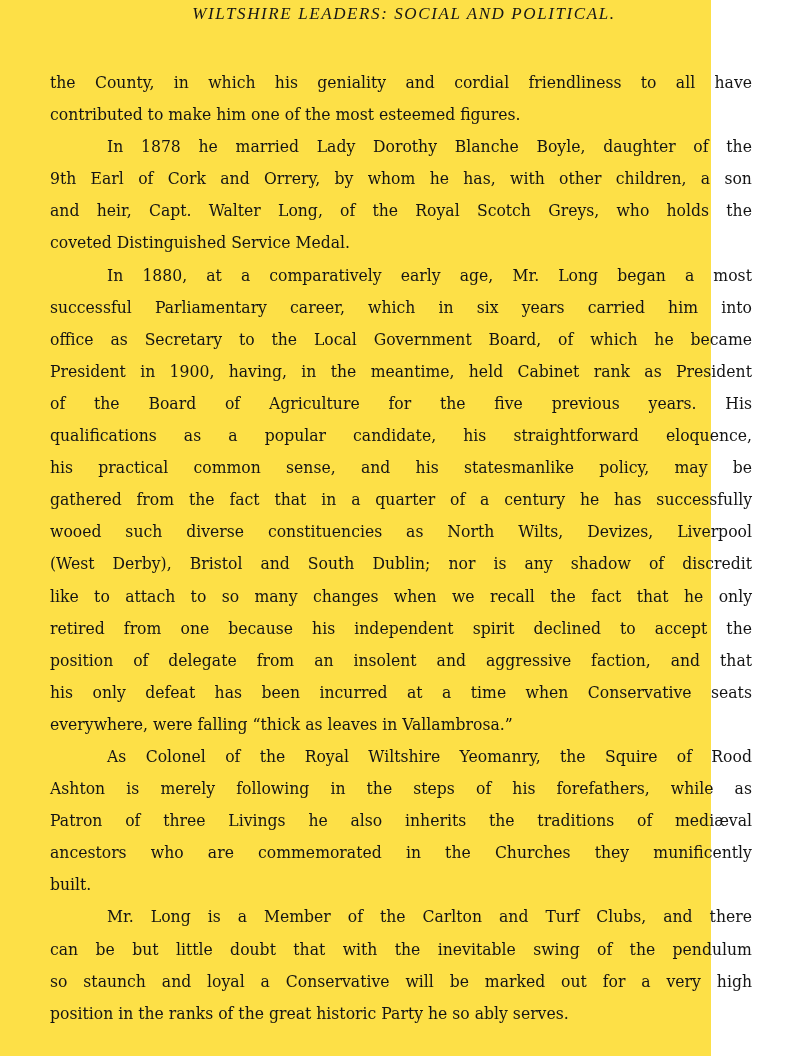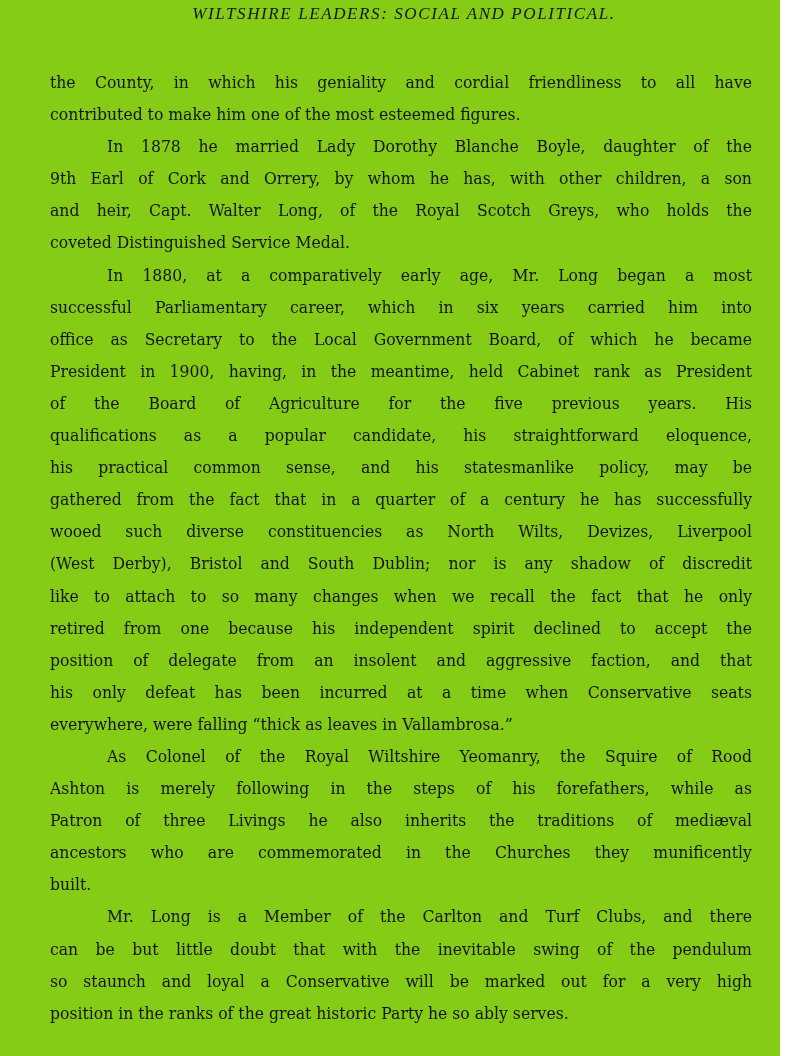--- a/index.html
+++ b/index.html
@@ -1,17 +1,17 @@
 <!DOCTYPE html>
 <html><head>
 <meta charset="utf-8">
 <style>
   html, body { margin: 0; padding: 0; background: #ffffff; }
   body { width: 800px; height: 1056px; position: relative; overflow: hidden; }
-  .page { position: absolute; left: 0; top: 0; width: 780px; height: 1056px; background: #84cc16; color: #111; }
+  .page { position: absolute; left: 0; top: 0; width: 711px; height: 1056px; background: #fde047; color: #111; }
   .running-head {
     position: absolute; left: 0; top: 4px; width: 800px; text-align: center;
     font-family: "Liberation Serif", serif; font-style: italic; font-size: 17px;
     letter-spacing: 1.6px; color: #151515; transform: translateX(4px);
   }
   .body-text {
     position: absolute; left: 50px; top: 66px; width: 702px;
     font-family: "DejaVu Serif", serif; font-size: 17px; line-height: 32.1px;
     color: #141414; transform: scaleX(0.92); transform-origin: left top;
   }

